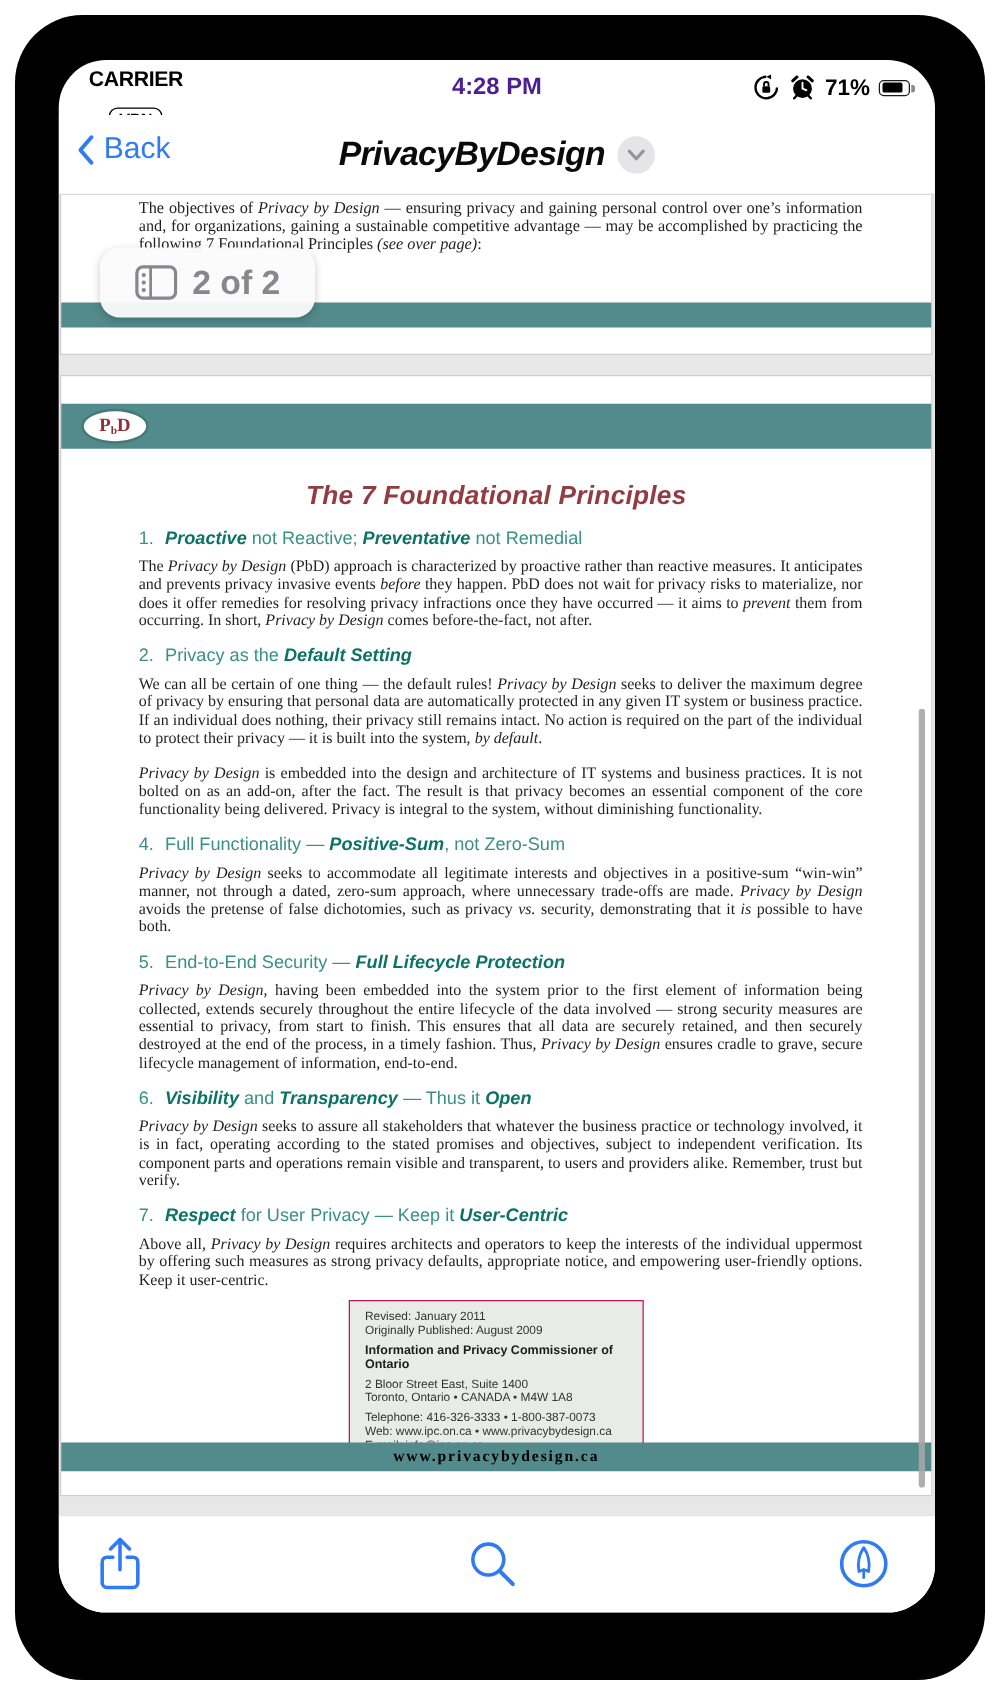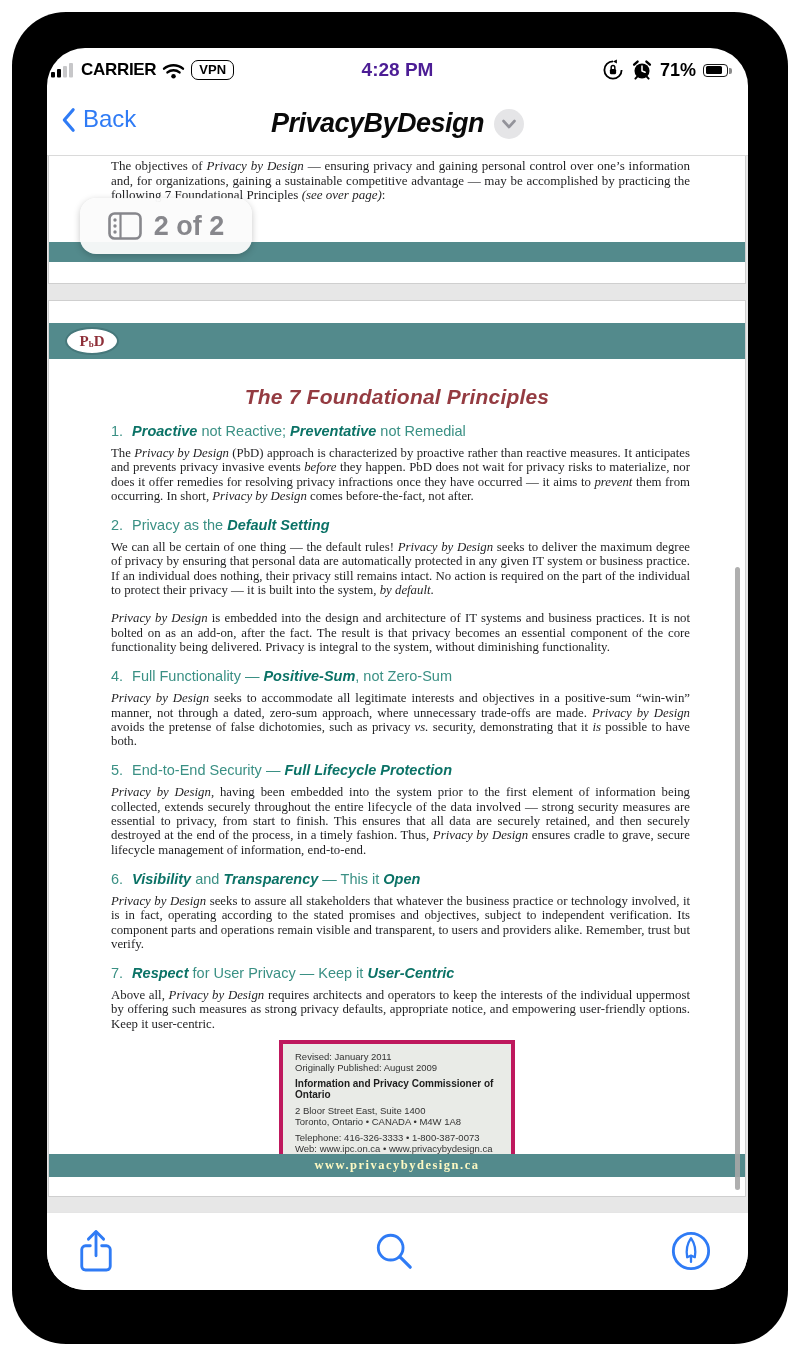--- a/index.html
+++ b/index.html
@@ -9,21 +9,21 @@
     --maroon:#943b41;
     --blue:#2f7bf5;
   }
   *{box-sizing:border-box;margin:0;padding:0;}
   html,body{width:800px;height:1356px;background:#ffffff;font-family:"Liberation Sans",sans-serif;}
   .phone{position:absolute;left:12px;top:12px;width:776px;height:1332px;background:#000;border-radius:54px;}
   .screen{position:absolute;left:35px;top:36px;width:701px;height:1242px;background:#fff;border-radius:38px;overflow:hidden;}
 
   
   .status-bar{position:absolute;top:0;left:0;right:0;height:44px;}
-  .sb-left{position:absolute;left:4px;top:0;height:44px;display:flex;align-items:center;gap:6px;}
+  .sb-left{position:absolute;left:24px;top:0;height:44px;display:flex;align-items:center;gap:6px;flex-direction:column;}
   .carrier{font-weight:700;font-size:17px;letter-spacing:-0.3px;color:#000;}
   .vpn-badge{border:1.8px solid #000;border-radius:7px;padding:1px 7px 2px;font-weight:700;font-size:13px;color:#000;}
   .sb-time{position:absolute;left:0;right:0;top:0;height:44px;display:flex;align-items:center;justify-content:center;font-weight:700;font-size:19px;color:#4c1d95;pointer-events:none;}
   .sb-right{position:absolute;right:20px;top:0;height:44px;display:flex;align-items:center;gap:7px;}
   .batt-pct{font-weight:600;font-size:18px;color:#000;}
   .battery{position:relative;width:25px;height:13px;border:1.5px solid rgba(0,0,0,.9);border-radius:4px;}
   .battery-fill{position:absolute;left:1.5px;top:1.5px;bottom:1.5px;background:#000;border-radius:1.5px;}
   .battery-nub{position:absolute;right:-4.5px;top:3px;width:2.5px;height:6px;background:rgba(0,0,0,.45);border-radius:0 2px 2px 0;}
 
   
@@ -52,27 +52,27 @@
 
   .doc-title{margin-top:26px;text-align:center;font-weight:700;font-style:italic;font-size:21px;color:var(--maroon);letter-spacing:.2px;font-family:"Liberation Sans",sans-serif;}
 
   .principles{margin:8px 55px 0 62px;}
   .principle{margin-top:14px;}
   .principle-heading{font-size:14.5px;color:var(--heading-teal);font-family:"Liberation Sans",sans-serif;}
   .principle-heading .run-bi{color:var(--heading-teal-bold);}
   .p-num{margin-right:9px;color:var(--heading-teal);}
   .principle-body{margin-top:7px;font-size:12.8px;line-height:14.3px;}
 
-  .info-box{background:#e9ebe7;border:4px solid #be185d;width:236px;margin:9px auto 0;padding:7px 10px 8px 12px;font-size:9.5px;line-height:11px;color:#333;font-family:"Liberation Sans",sans-serif;}
+  .info-box{background:#e9ebe7;border:1px solid #be185d;width:236px;margin:9px auto 0;padding:7px 10px 8px 12px;font-size:9.5px;line-height:11px;color:#333;font-family:"Liberation Sans",sans-serif;}
   .ib-group{margin-top:5px;}
   .ib-group:first-child{margin-top:0;}
   .ib-org{font-weight:700;font-size:10px;margin-top:5px;color:#1d1d1d;}
 
   .footer-band{position:absolute;left:0;right:0;bottom:19px;height:23px;display:flex;align-items:center;justify-content:center;}
-  .footer-url{color:#fef9c3;font-family:"Liberation Serif",serif;font-weight:700;font-size:12.5px;letter-spacing:1.5px;}
+  .footer-url{color:#000000;font-family:"Liberation Serif",serif;font-weight:700;font-size:12.5px;letter-spacing:1.5px;}
 
   .page-pill{position:absolute;top:42px;left:33px;width:172px;height:56px;background:rgba(251,251,251,.95);border-radius:16px;box-shadow:0 2px 7px rgba(0,0,0,.22);display:flex;align-items:center;justify-content:center;gap:12px;z-index:5;}
   .pill-label{font-weight:600;font-size:27px;color:#87878c;}
   .scrollbar{position:absolute;right:8px;top:411px;width:5px;height:623px;background:#a6a6a6;border-radius:3px;opacity:.9;}
 
   
   .toolbar{position:absolute;top:1164px;left:0;right:0;height:78px;background:#fff;border-top:1px solid #e5e5e5;}
   .tb-btn{position:absolute;top:14px;width:46px;height:48px;background:none;border:none;color:var(--blue);cursor:pointer;display:flex;align-items:center;justify-content:center;}
   .tb-share{left:26px;}
   .tb-search{left:calc(50% - 27px);}
@@ -171,21 +171,21 @@
             </div>
             <div class="principle">
               <div class="principle-heading"><span class="p-num">4.</span><span class="run-r">Full Functionality — </span><span class="run-bi">Positive-Sum</span><span class="run-r">, not Zero-Sum</span></div>
               <p class="doc-par principle-body"><span class="run-i">Privacy by Design</span><span class="run-r"> seeks to accommodate all legitimate interests and objectives in a positive-sum “win-win” manner, not through a dated, zero-sum approach, where unnecessary trade-offs are made. </span><span class="run-i">Privacy by Design</span><span class="run-r"> avoids the pretense of false dichotomies, such as privacy </span><span class="run-i">vs.</span><span class="run-r"> security, demonstrating that it </span><span class="run-i">is</span><span class="run-r"> possible to have both.</span></p>
             </div>
             <div class="principle">
               <div class="principle-heading"><span class="p-num">5.</span><span class="run-r">End-to-End Security — </span><span class="run-bi">Full Lifecycle Protection</span></div>
               <p class="doc-par principle-body"><span class="run-i">Privacy by Design</span><span class="run-r">, having been embedded into the system prior to the first element of information being collected, extends securely throughout the entire lifecycle of the data involved — strong security measures are essential to privacy, from start to finish. This ensures that all data are securely retained, and then securely destroyed at the end of the process, in a timely fashion. Thus, </span><span class="run-i">Privacy by Design</span><span class="run-r"> ensures cradle to grave, secure lifecycle management of information, end-to-end.</span></p>
             </div>
             <div class="principle">
-              <div class="principle-heading"><span class="p-num">6.</span><span class="run-bi">Visibility</span><span class="run-r"> and </span><span class="run-bi">Transparency</span><span class="run-r"> — This it </span><span class="run-bi">Open</span></div>
+              <div class="principle-heading"><span class="p-num">6.</span><span class="run-bi">Visibility</span><span class="run-r"> and </span><span class="run-bi">Transparency</span><span class="run-r"> — Thus it </span><span class="run-bi">Open</span></div>
               <p class="doc-par principle-body"><span class="run-i">Privacy by Design</span><span class="run-r"> seeks to assure all stakeholders that whatever the business practice or technology involved, it is in fact, operating according to the stated promises and objectives, subject to independent verification.  Its component parts and operations remain visible and transparent, to users and providers alike. Remember, trust but verify.</span></p>
             </div>
             <div class="principle">
               <div class="principle-heading"><span class="p-num">7.</span><span class="run-bi">Respect</span><span class="run-r"> for User Privacy — Keep it </span><span class="run-bi">User-Centric</span></div>
               <p class="doc-par principle-body"><span class="run-r">Above all, </span><span class="run-i">Privacy by Design</span><span class="run-r"> requires architects and operators to keep the interests of the individual uppermost by offering such measures as strong privacy defaults, appropriate notice, and empowering user-friendly options. Keep it user-centric.</span></p>
             </div>
           </div>
 
         <div class="info-box">
           <div class="ib-group">

